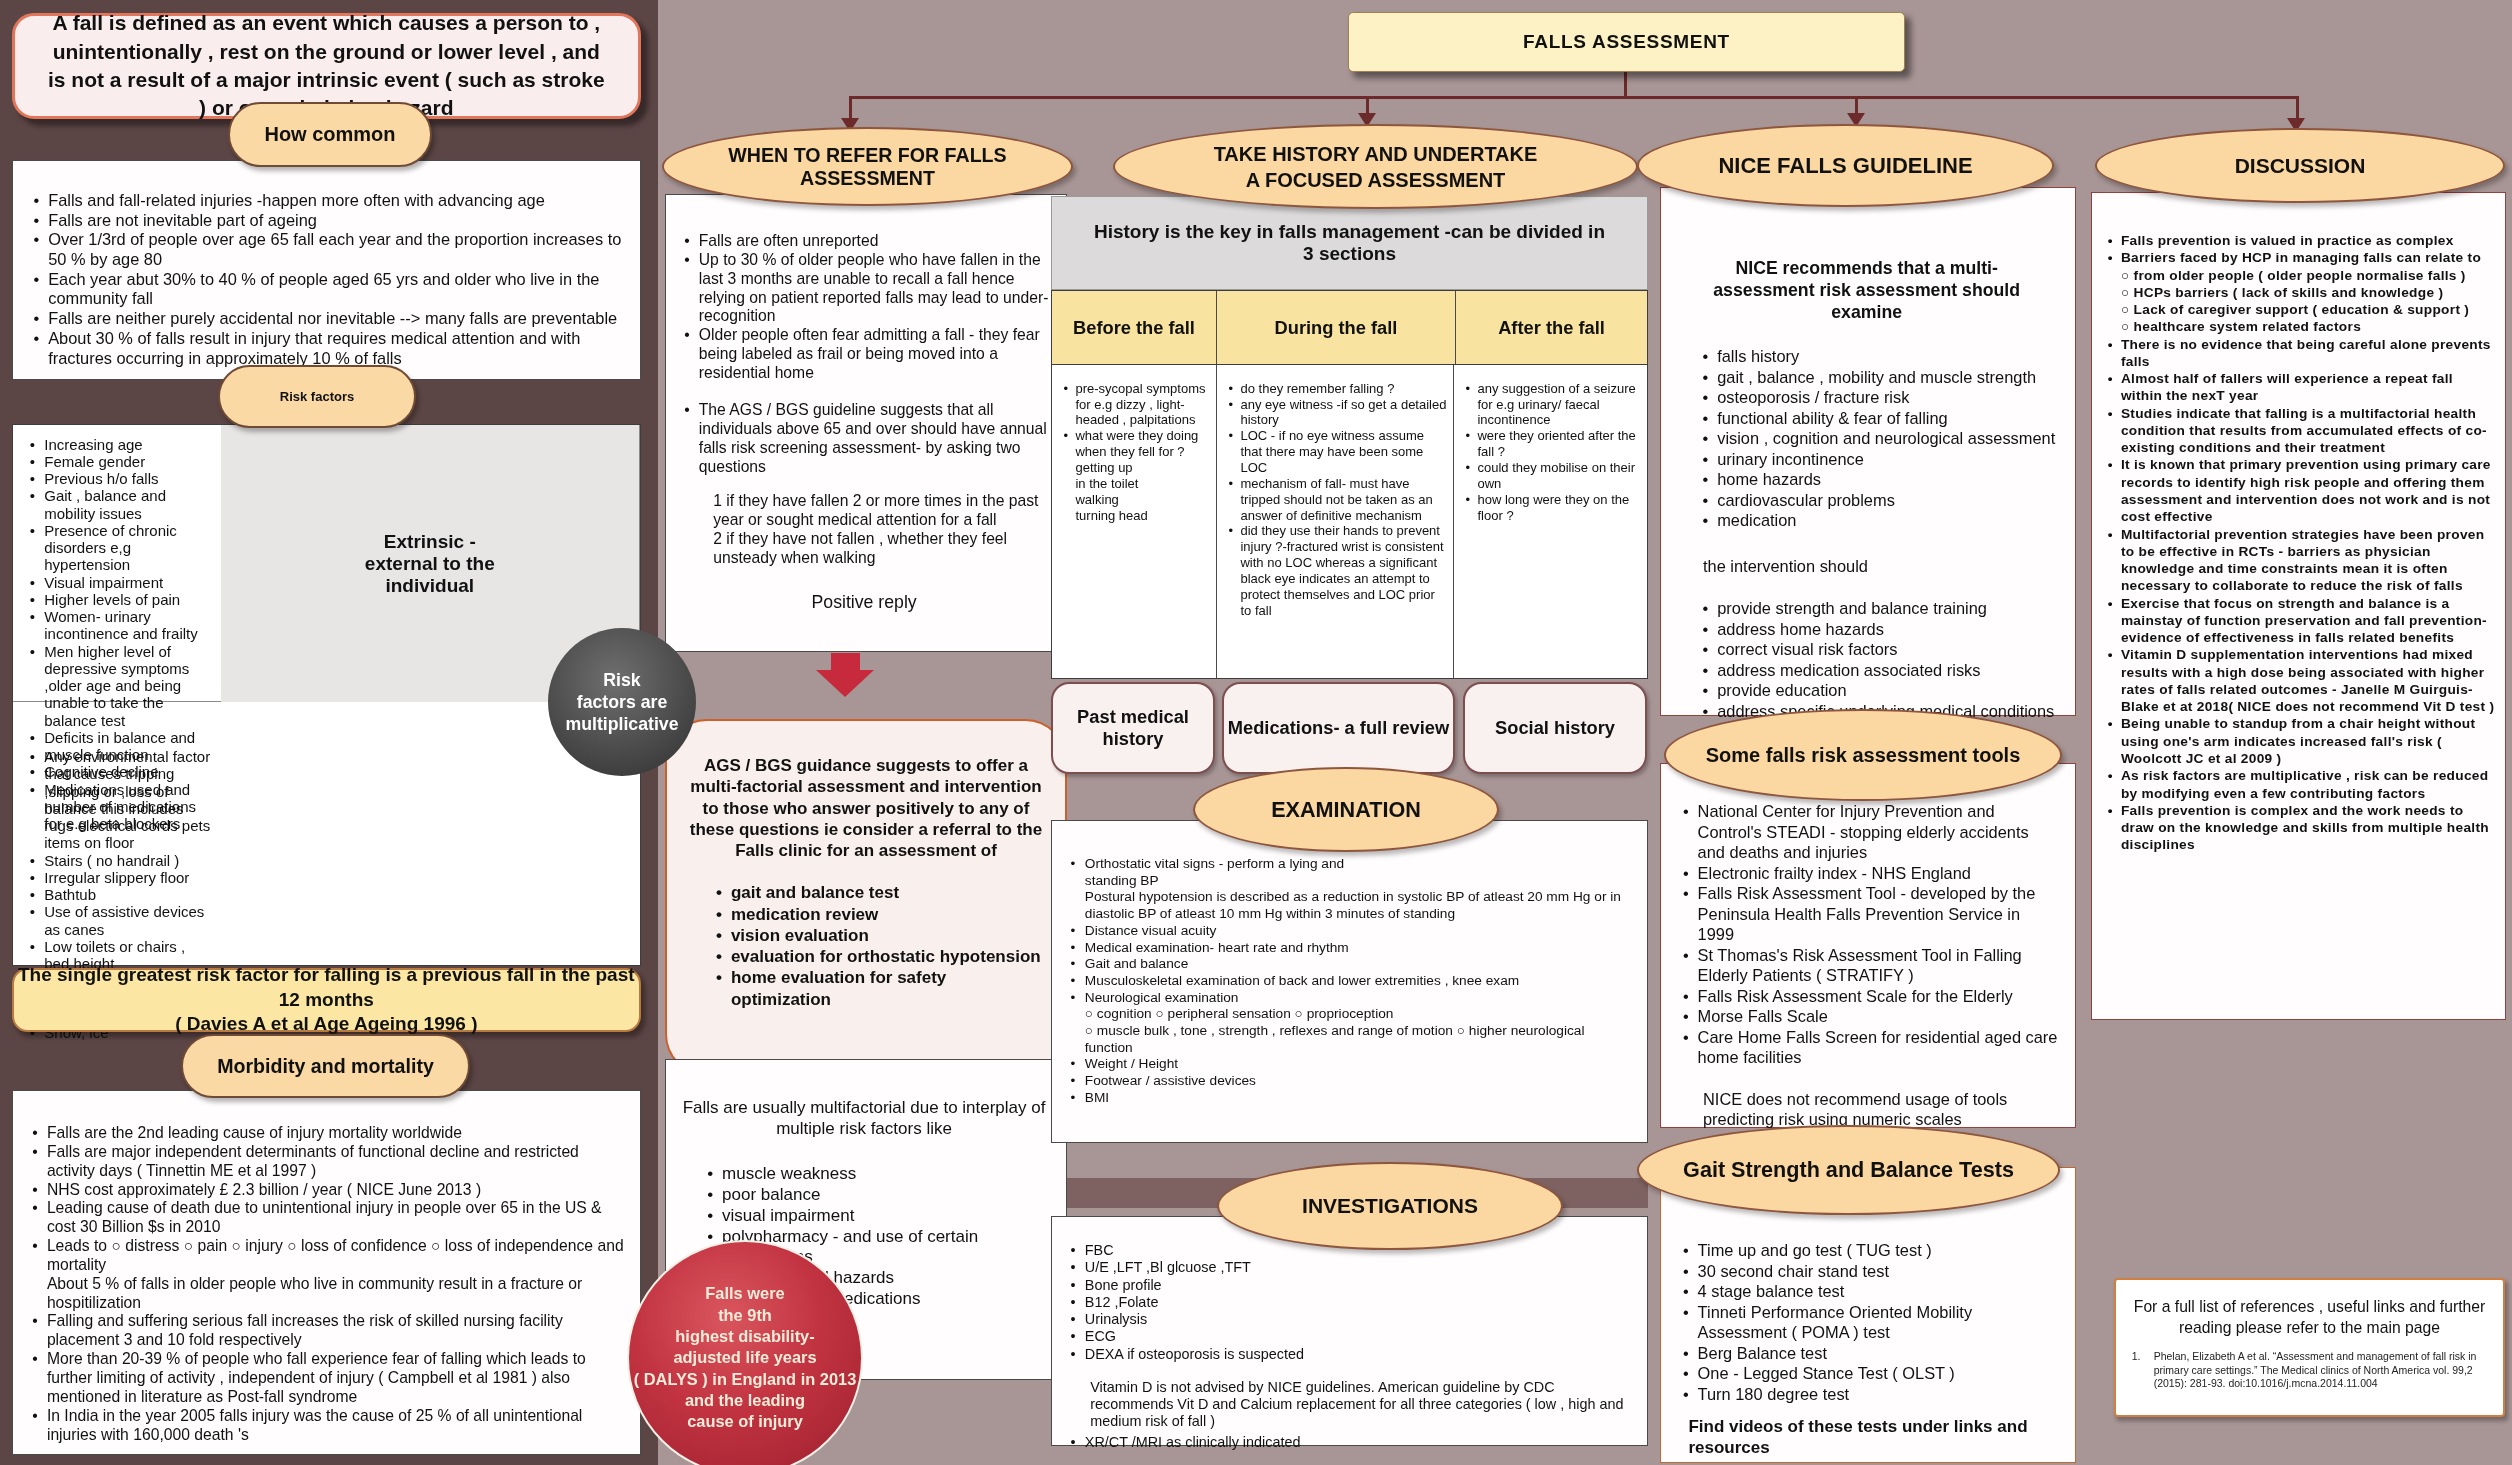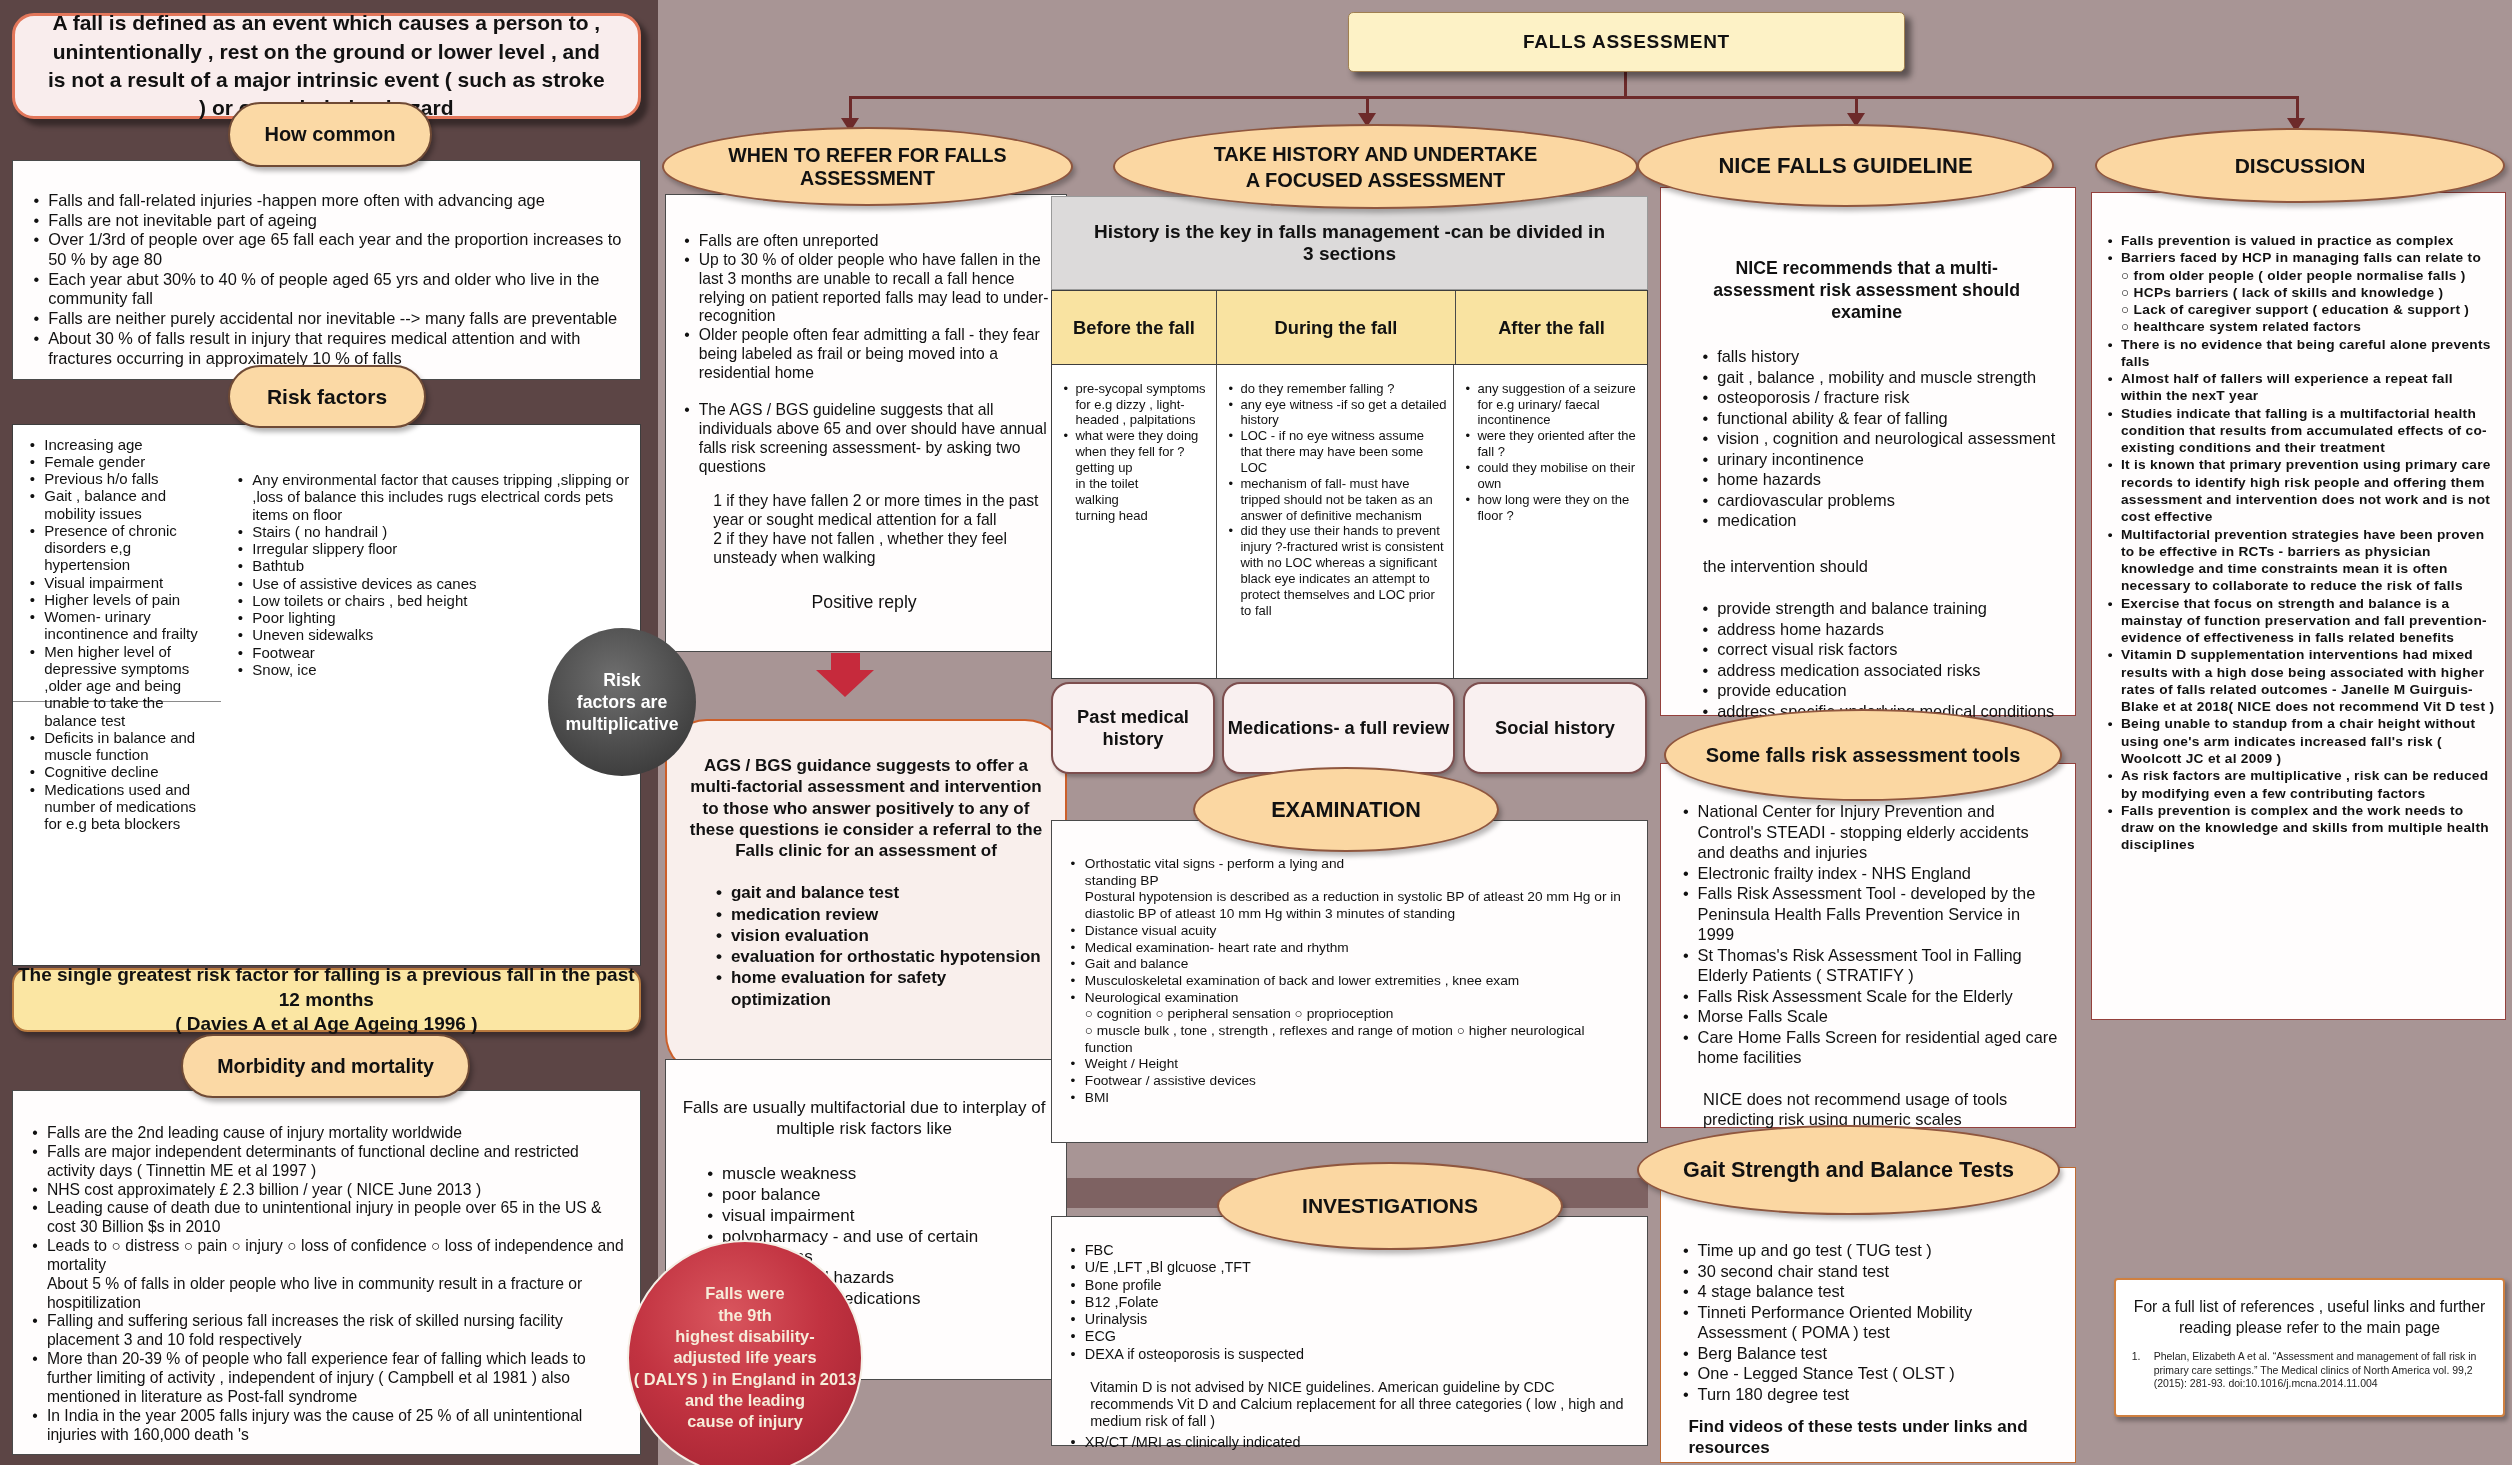--- a/index.html
+++ b/index.html
@@ -155,21 +155,21 @@
           <span class="dot">•</span>
           <span class="txt">Falls are neither purely accidental nor inevitable --&gt; many falls are preventable</span>
         </div>
         <div class="bul">
           <span class="dot">•</span>
           <span class="txt">About 30 % of falls result in injury that requires medical attention and with fractures occurring in approximately 10 % of falls</span>
         </div>
       </div>
   </div>
 
-  <div class="abs pill" style="left:228px;top:365px;width:194px;height:59px;font-size:21px">Risk factors</div>
+  <div class="abs pill" style="left:218px;top:365px;width:194px;height:59px;font-size:13px">Risk factors</div>
   <div class="abs rf-table">
     <div class="rf-cell rf-row1">
       <div>
           <div class="bul">
             <span class="dot">•</span>
             <span class="txt">Increasing age</span>
           </div>
           <div class="bul">
             <span class="dot">•</span>
             <span class="txt">Female gender</span>
@@ -209,20 +209,23 @@
           <div class="bul">
             <span class="dot">•</span>
             <span class="txt">Cognitive decline</span>
           </div>
           <div class="bul">
             <span class="dot">•</span>
             <span class="txt">Medications used and number of medications for e.g beta blockers</span>
           </div>
         </div>
     </div>
+    <div class="rf-label">Extrinsic -
+external to the
+individual</div>
     <div class="rf-cell" style="padding-top:46px">
       <div>
           <div class="bul">
             <span class="dot">•</span>
             <span class="txt">Any environmental factor that causes tripping ,slipping or ,loss of balance  this includes rugs electrical cords pets items on floor</span>
           </div>
           <div class="bul">
             <span class="dot">•</span>
             <span class="txt">Stairs ( no handrail )</span>
           </div>

